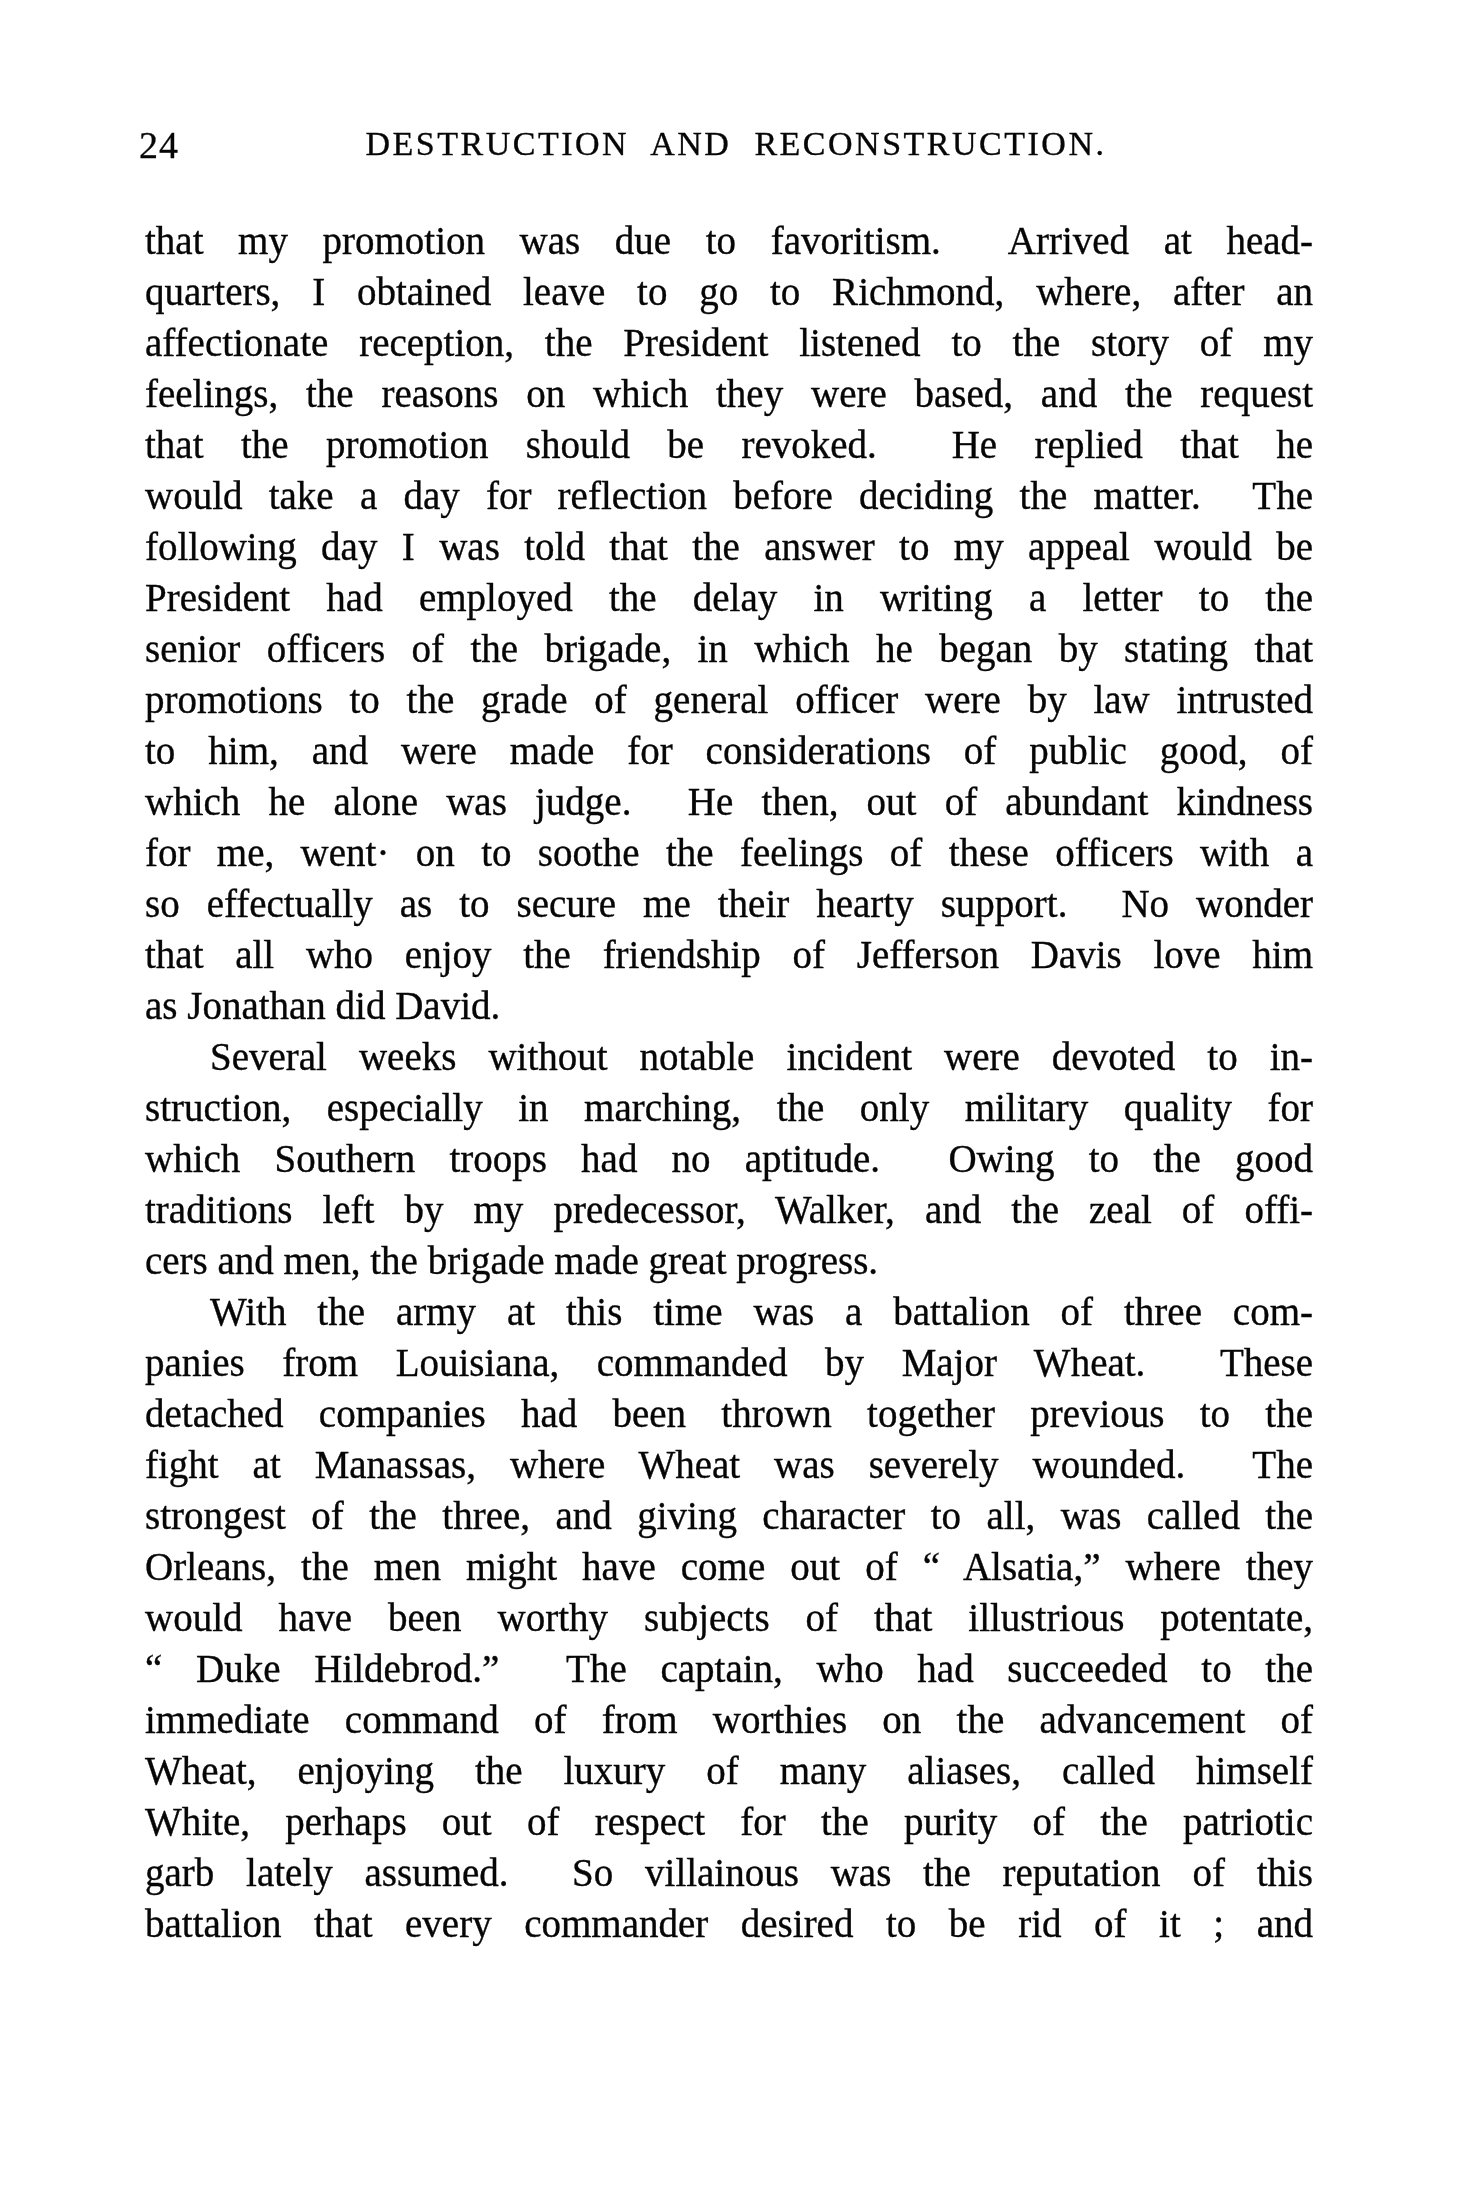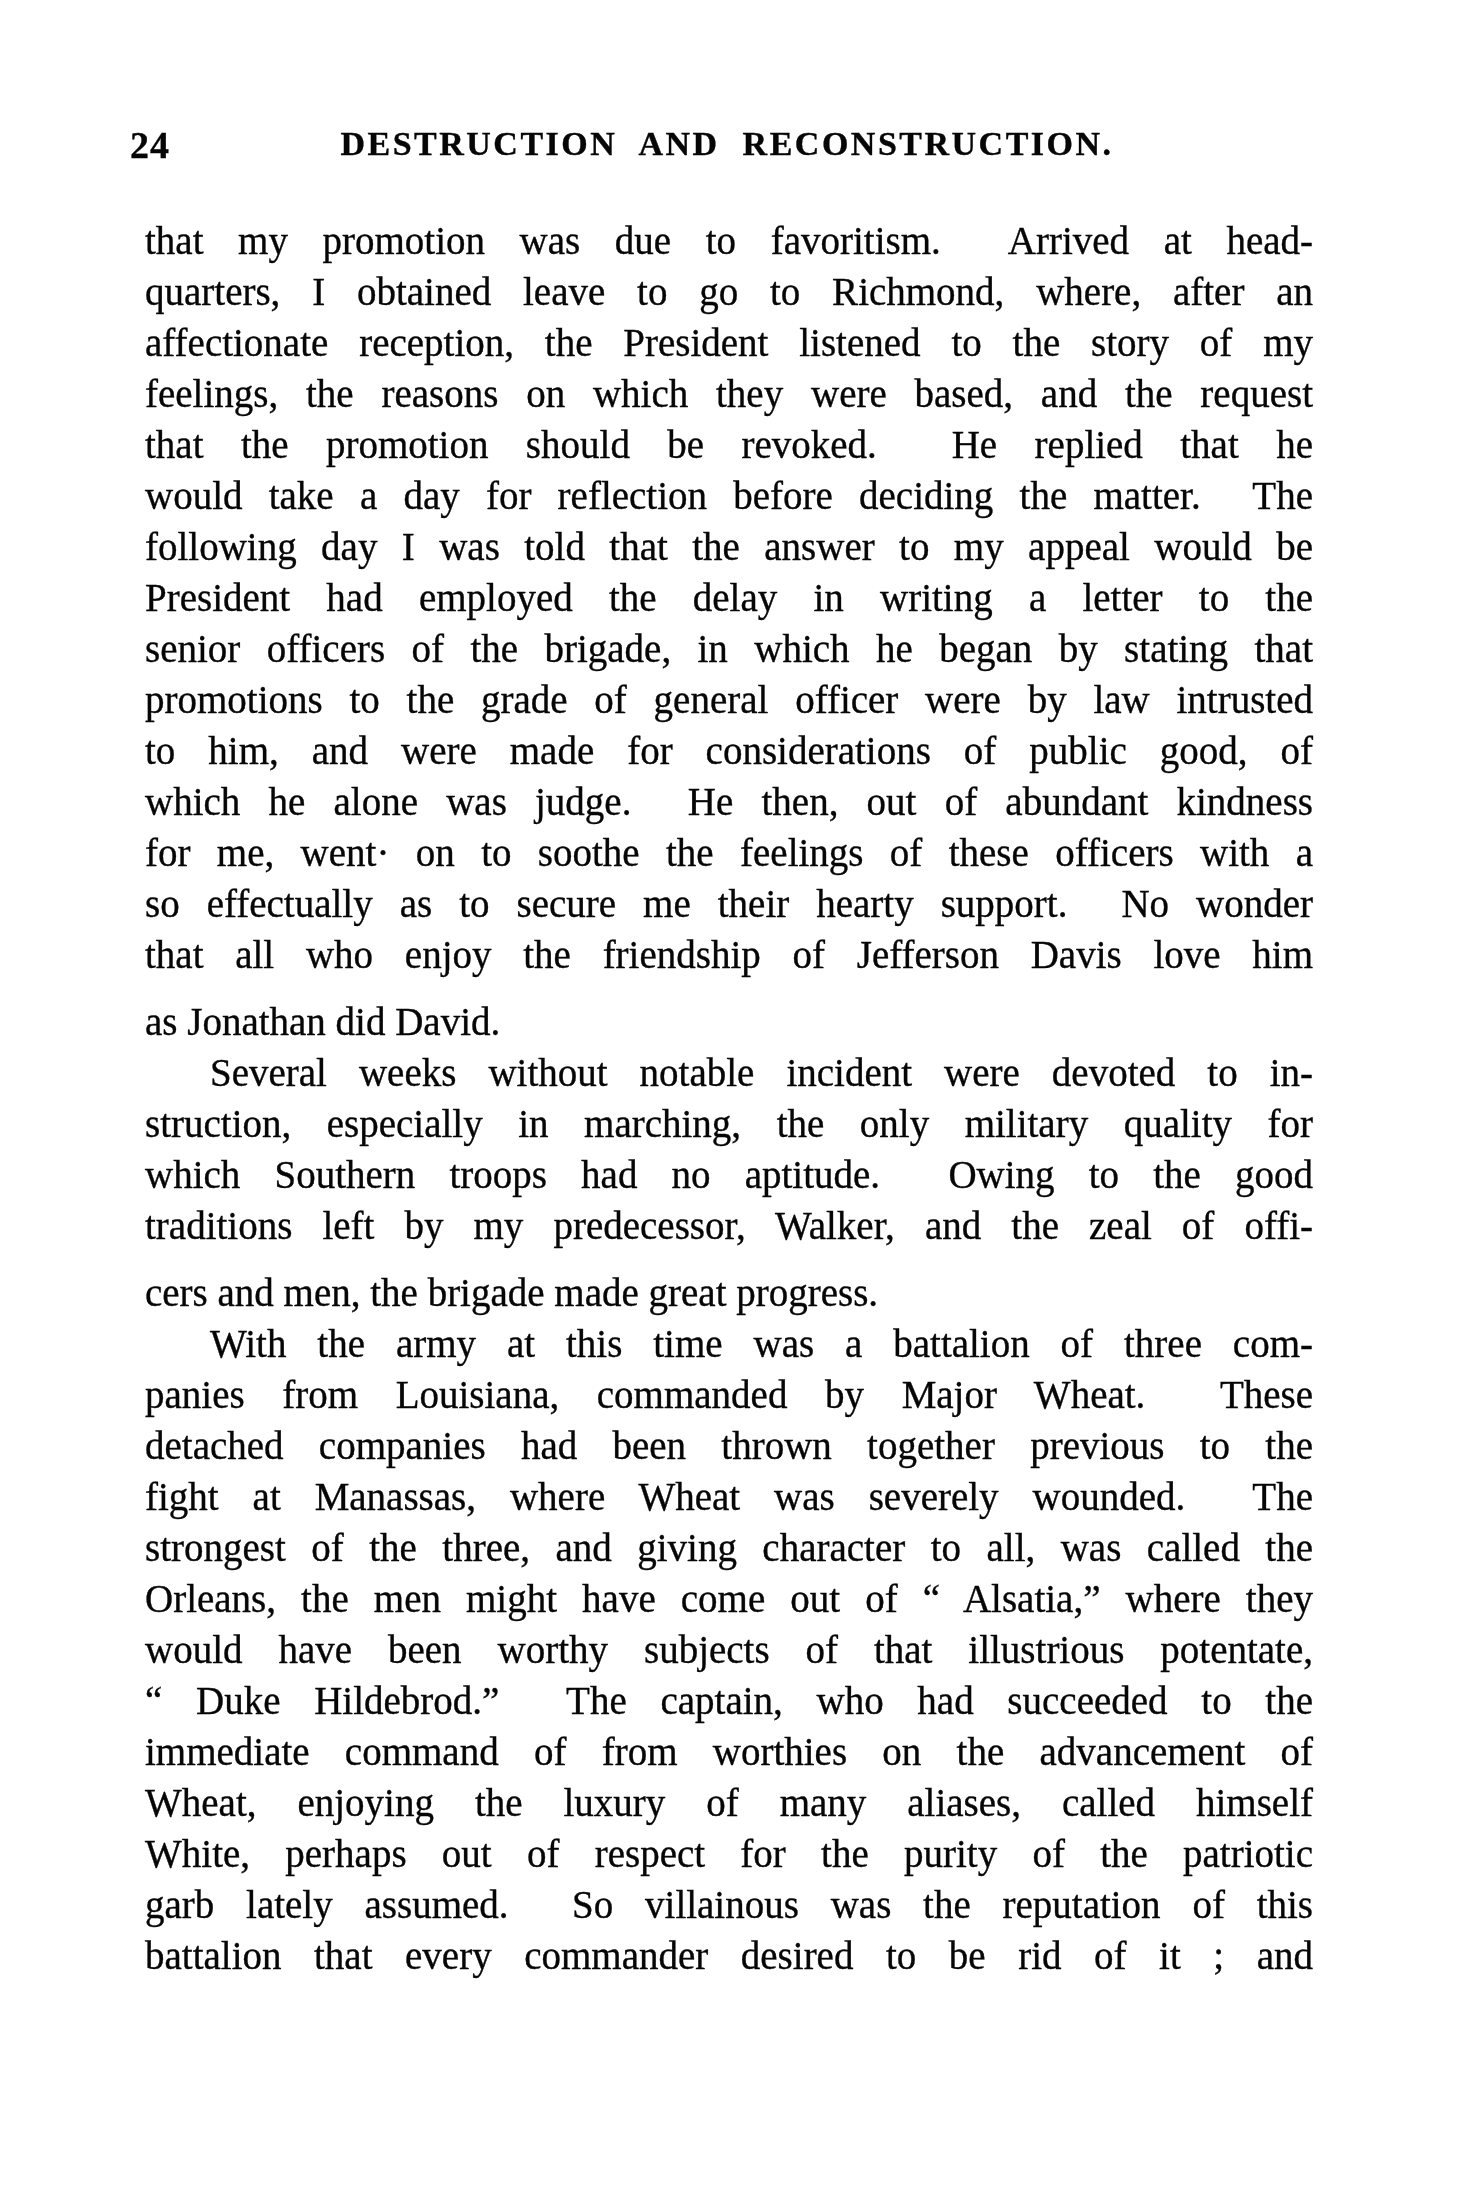--- a/index.html
+++ b/index.html
@@ -12,24 +12,23 @@
     width: 1464px;
     height: 2193px;
     background: #ffffff;
     color: #060606;
     font-family: "Liberation Serif", "DejaVu Serif", serif;
     overflow: hidden;
   }
   .running-header {
     position: absolute;
     top: 124px;
-    left: 128px;
+    left: 137px;
     width: 1168px;
     height: 42px;
-    font-weight: bold;
   }
   .page-num {
     position: absolute;
     left: 2px;
     bottom: 0;
     font-size: 38px;
     line-height: 42px;
     letter-spacing: 1px;
     -webkit-text-stroke: 0.3px #060606;
   }
@@ -57,21 +56,20 @@
     -webkit-text-stroke: 0.35px #060606;
   }
   .ln {
     text-align: justify;
     text-align-last: justify;
     height: 51px;
     overflow: visible;
   }
   .ln.end {
     text-align-last: left;
-    margin-top: 16px;
   }
   .ln.indent {
     text-indent: 65px;
   }
 </style>
 </head>
 <body>
 
 <div class="page">
   <div class="running-header">

